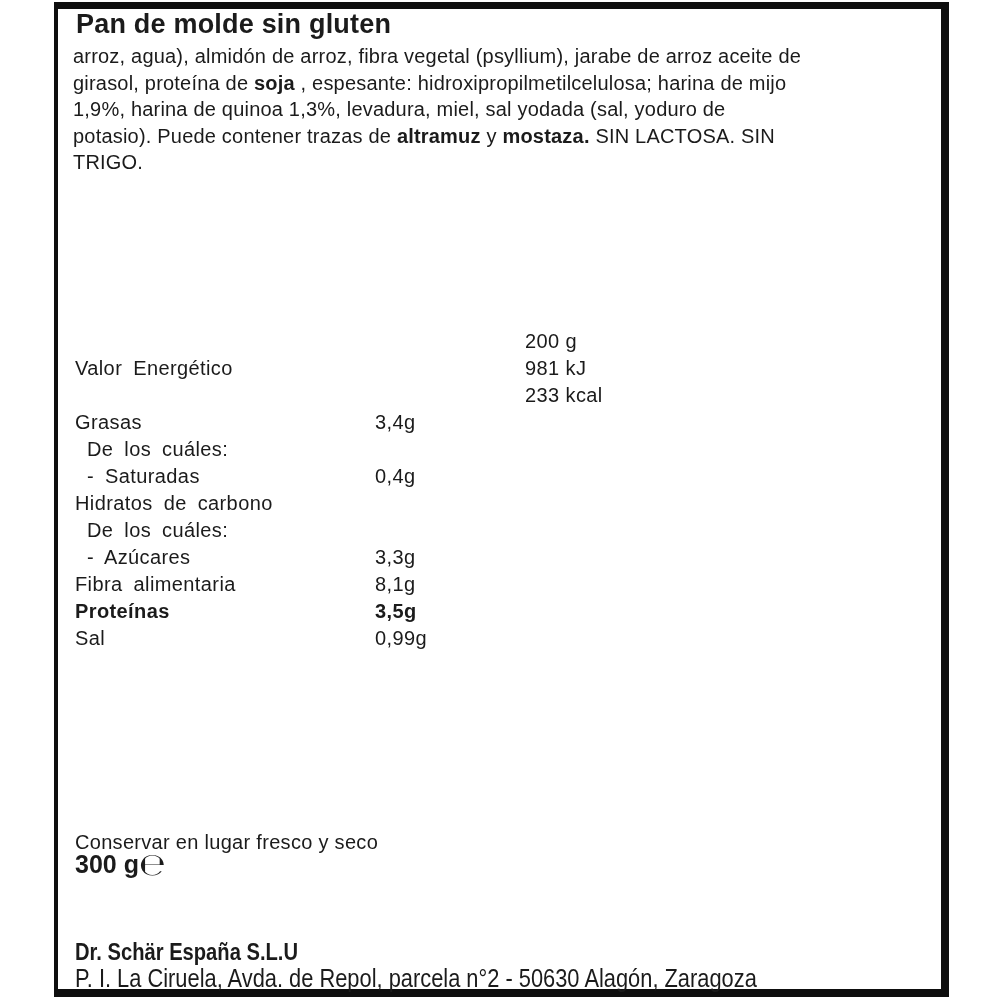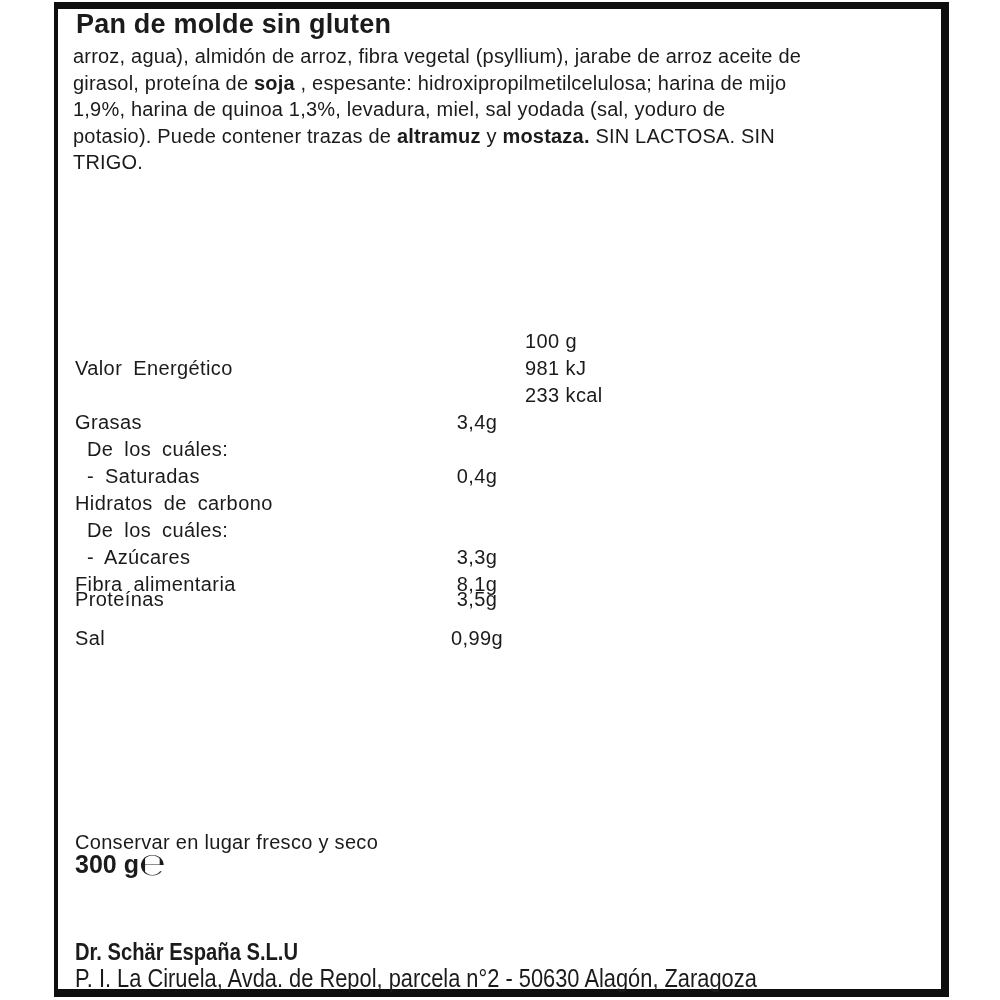--- a/index.html
+++ b/index.html
@@ -53,21 +53,21 @@
     position:absolute;
     left:0;
     width:100%;
     height:27px;
     white-space:nowrap;
   }
   .nlabel{word-spacing:5px;}
   .nlabel.indent{padding-left:12px;text-align:right;}
   .nvalue{position:absolute;top:0;}
   .nvalue.left{left:450px;}
-  .nvalue.right{left:300px;width:204px;text-align:center;}
+  .nvalue.right{left:300px;width:204px;text-align:left;}
   .storage{
     position:absolute;
     left:75px;top:799px;
     font-size:20px;
     letter-spacing:.3px;
     white-space:nowrap;
     margin-top:32px;
   }
   .weight{
     position:absolute;
@@ -113,33 +113,33 @@
   <div class="ingredients" id="ingredients">
       <div class="ing-line"><span>arroz, agua), almidón de arroz, fibra vegetal (psyllium), jarabe de arroz aceite de</span></div>
       <div class="ing-line"><span>girasol, proteína de </span><span class="b">soja</span><span> , espesante: hidroxipropilmetilcelulosa; harina de mijo</span></div>
       <div class="ing-line"><span>1,9%, harina de quinoa 1,3%, levadura, miel, sal yodada (sal, yoduro de</span></div>
       <div class="ing-line"><span>potasio). Puede contener trazas de </span><span class="b">altramuz</span><span> y </span><span class="b">mostaza.</span><span> SIN LACTOSA. SIN</span></div>
       <div class="ing-line"><span>TRIGO.</span></div>
     </div>
 
   <div class="nutrition">
     <div class="nrow" style="top:0">
-      <span class="nvalue left">100 g</span>
+      <span class="nvalue left">200 g</span>
     </div>
     <div id="nutrition-rows">
         <div class="nrow" style="top: 27px;"><span class="nlabel">Valor Energético</span><span class="nvalue left">981 kJ</span></div>
         <div class="nrow" style="top: 54px;"><span class="nlabel"></span><span class="nvalue left">233 kcal</span></div>
         <div class="nrow" style="top: 81px;"><span class="nlabel">Grasas</span><span class="nvalue right">3,4g</span></div>
         <div class="nrow" style="top: 108px;"><span class="nlabel indent">De los cuáles:</span></div>
         <div class="nrow" style="top: 135px;"><span class="nlabel indent">- Saturadas</span><span class="nvalue right">0,4g</span></div>
         <div class="nrow" style="top: 162px;"><span class="nlabel">Hidratos de carbono</span></div>
         <div class="nrow" style="top: 189px;"><span class="nlabel indent">De los cuáles:</span></div>
         <div class="nrow" style="top: 216px;"><span class="nlabel indent">- Azúcares</span><span class="nvalue right">3,3g</span></div>
         <div class="nrow" style="top: 243px;"><span class="nlabel">Fibra alimentaria</span><span class="nvalue right">8,1g</span></div>
-        <div class="nrow" style="top: 258px;"><span class="nlabel">Proteínas</span><span class="nvalue right">3,5g</span></div>
+        <div class="nrow" style="top: 270px; font-weight: bold;"><span class="nlabel">Proteínas</span><span class="nvalue right">3,5g</span></div>
         <div class="nrow" style="top: 297px;"><span class="nlabel">Sal</span><span class="nvalue right">0,99g</span></div>
       </div>
   </div>
 
   <div class="storage">Conservar en lugar fresco y seco</div>
 
   <div class="weight">
     <span>300 g</span><span class="esign">℮</span>
   </div>
 

